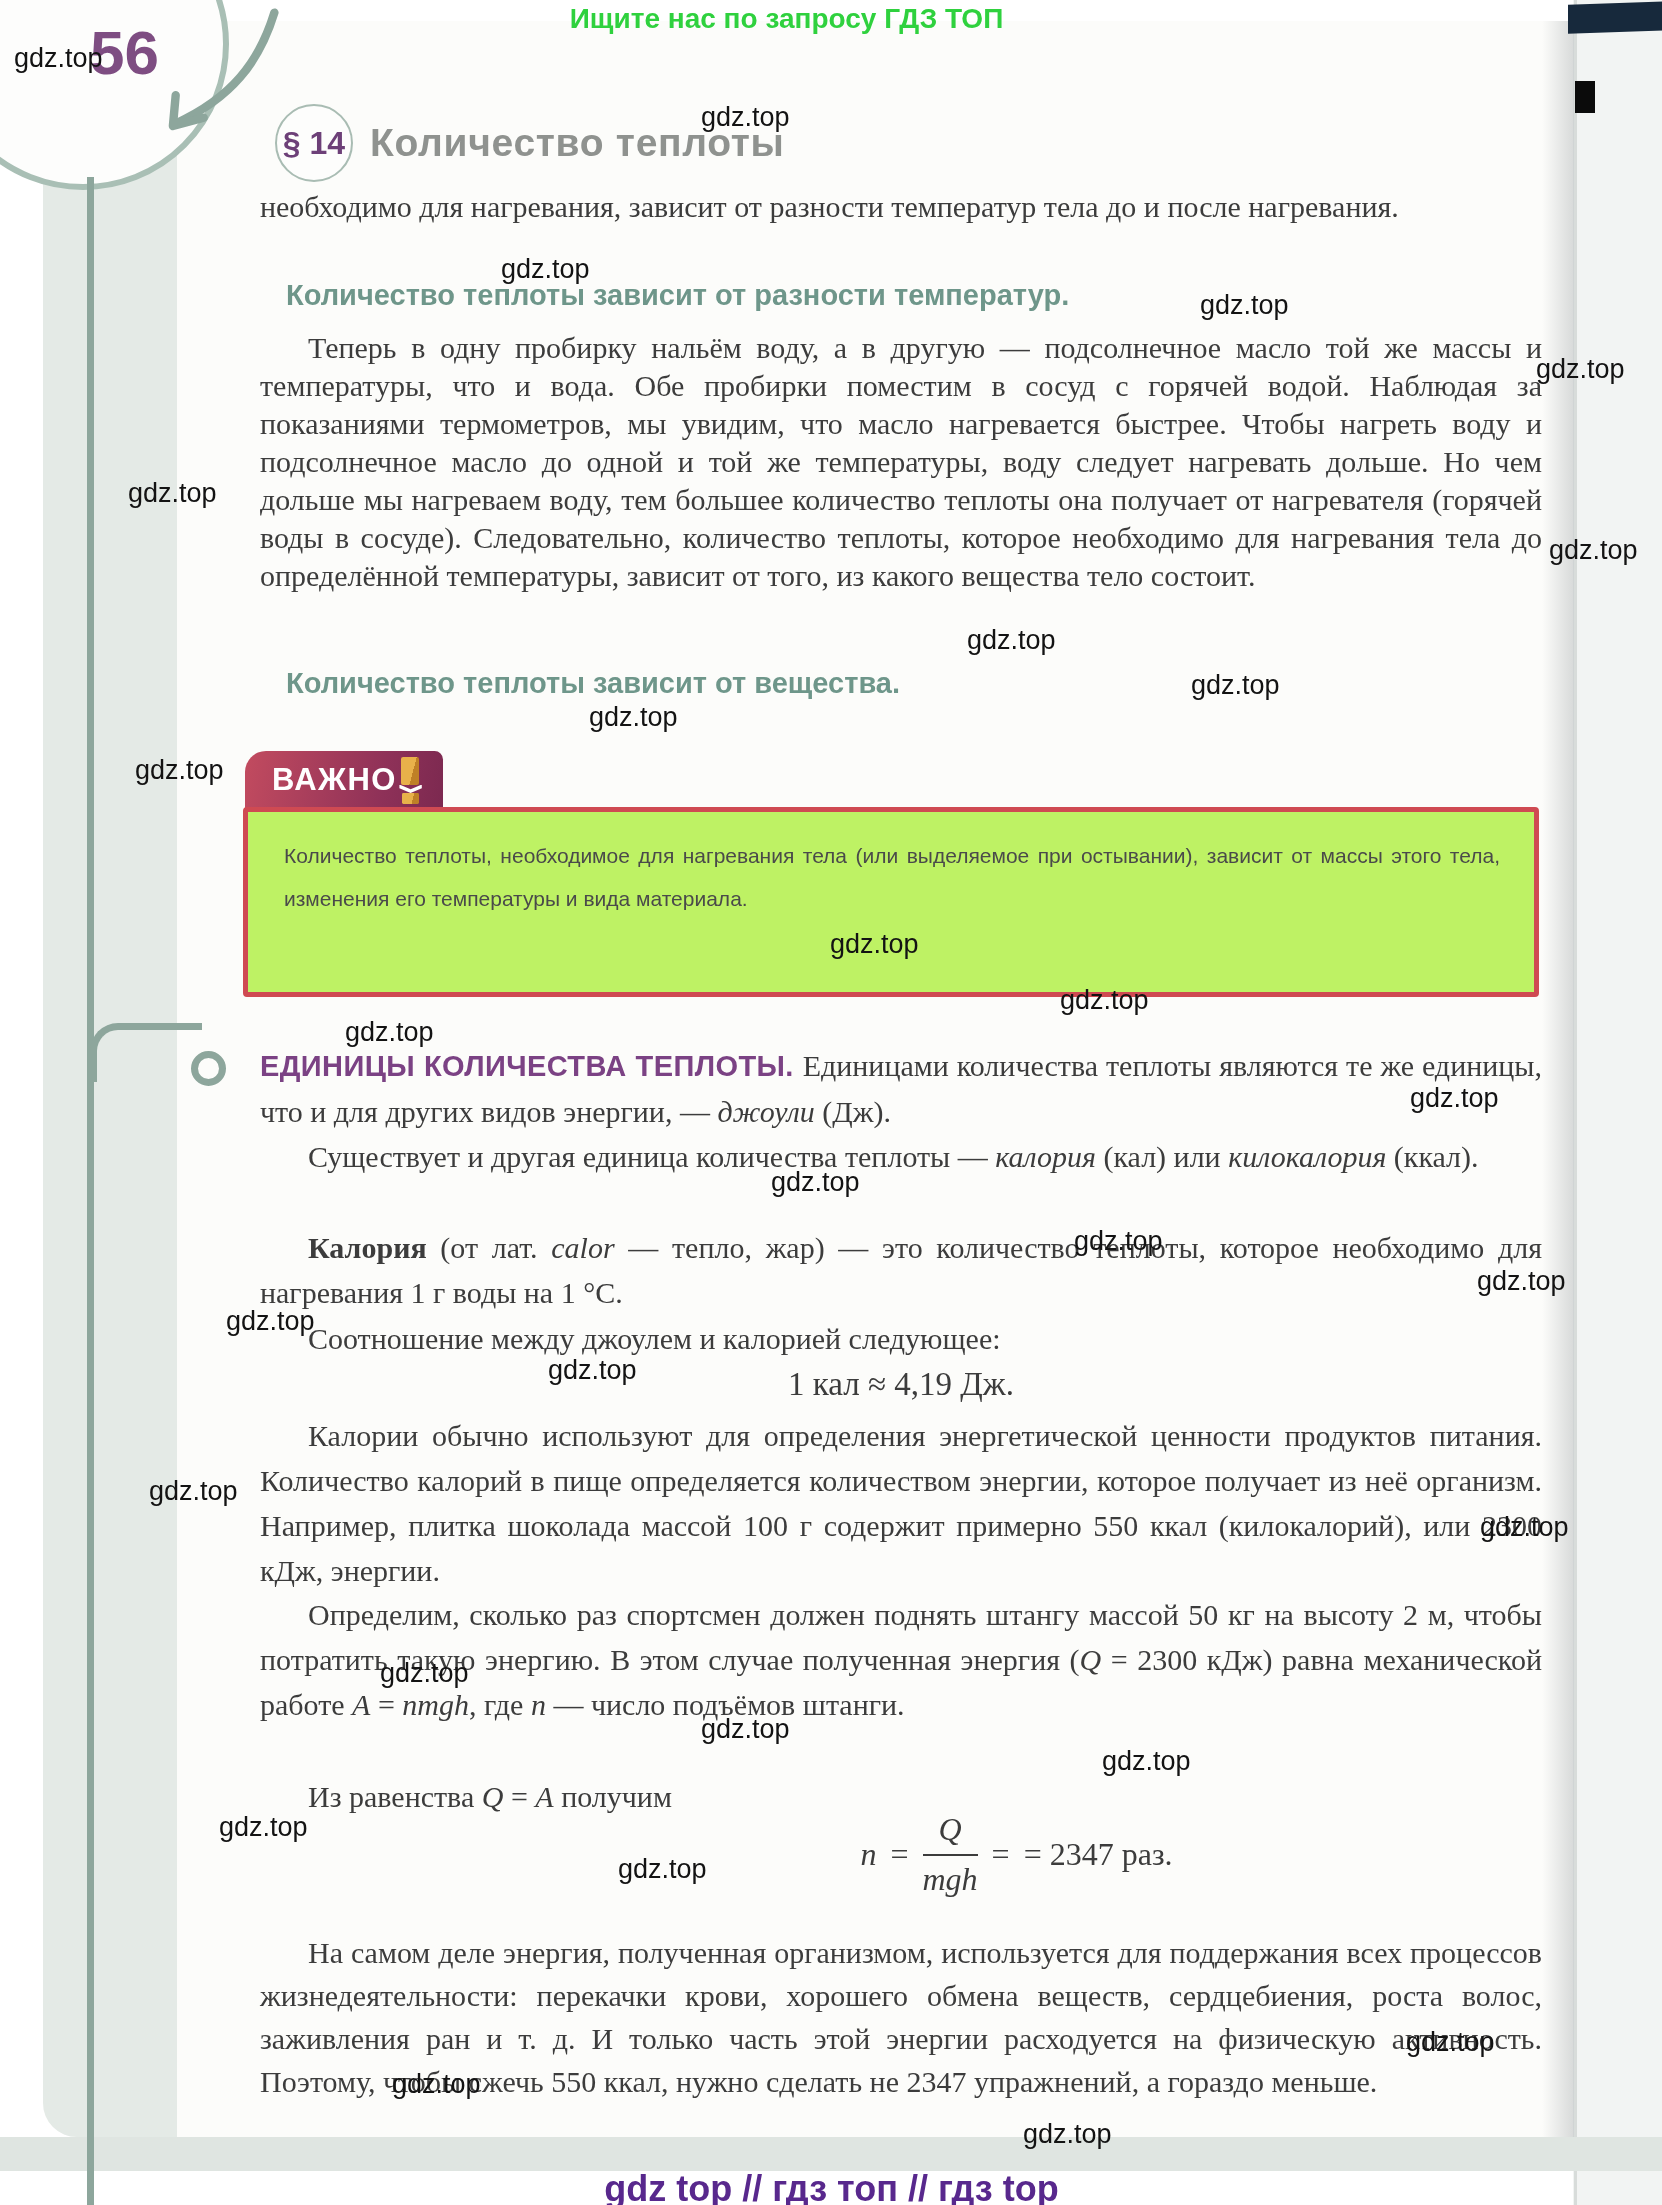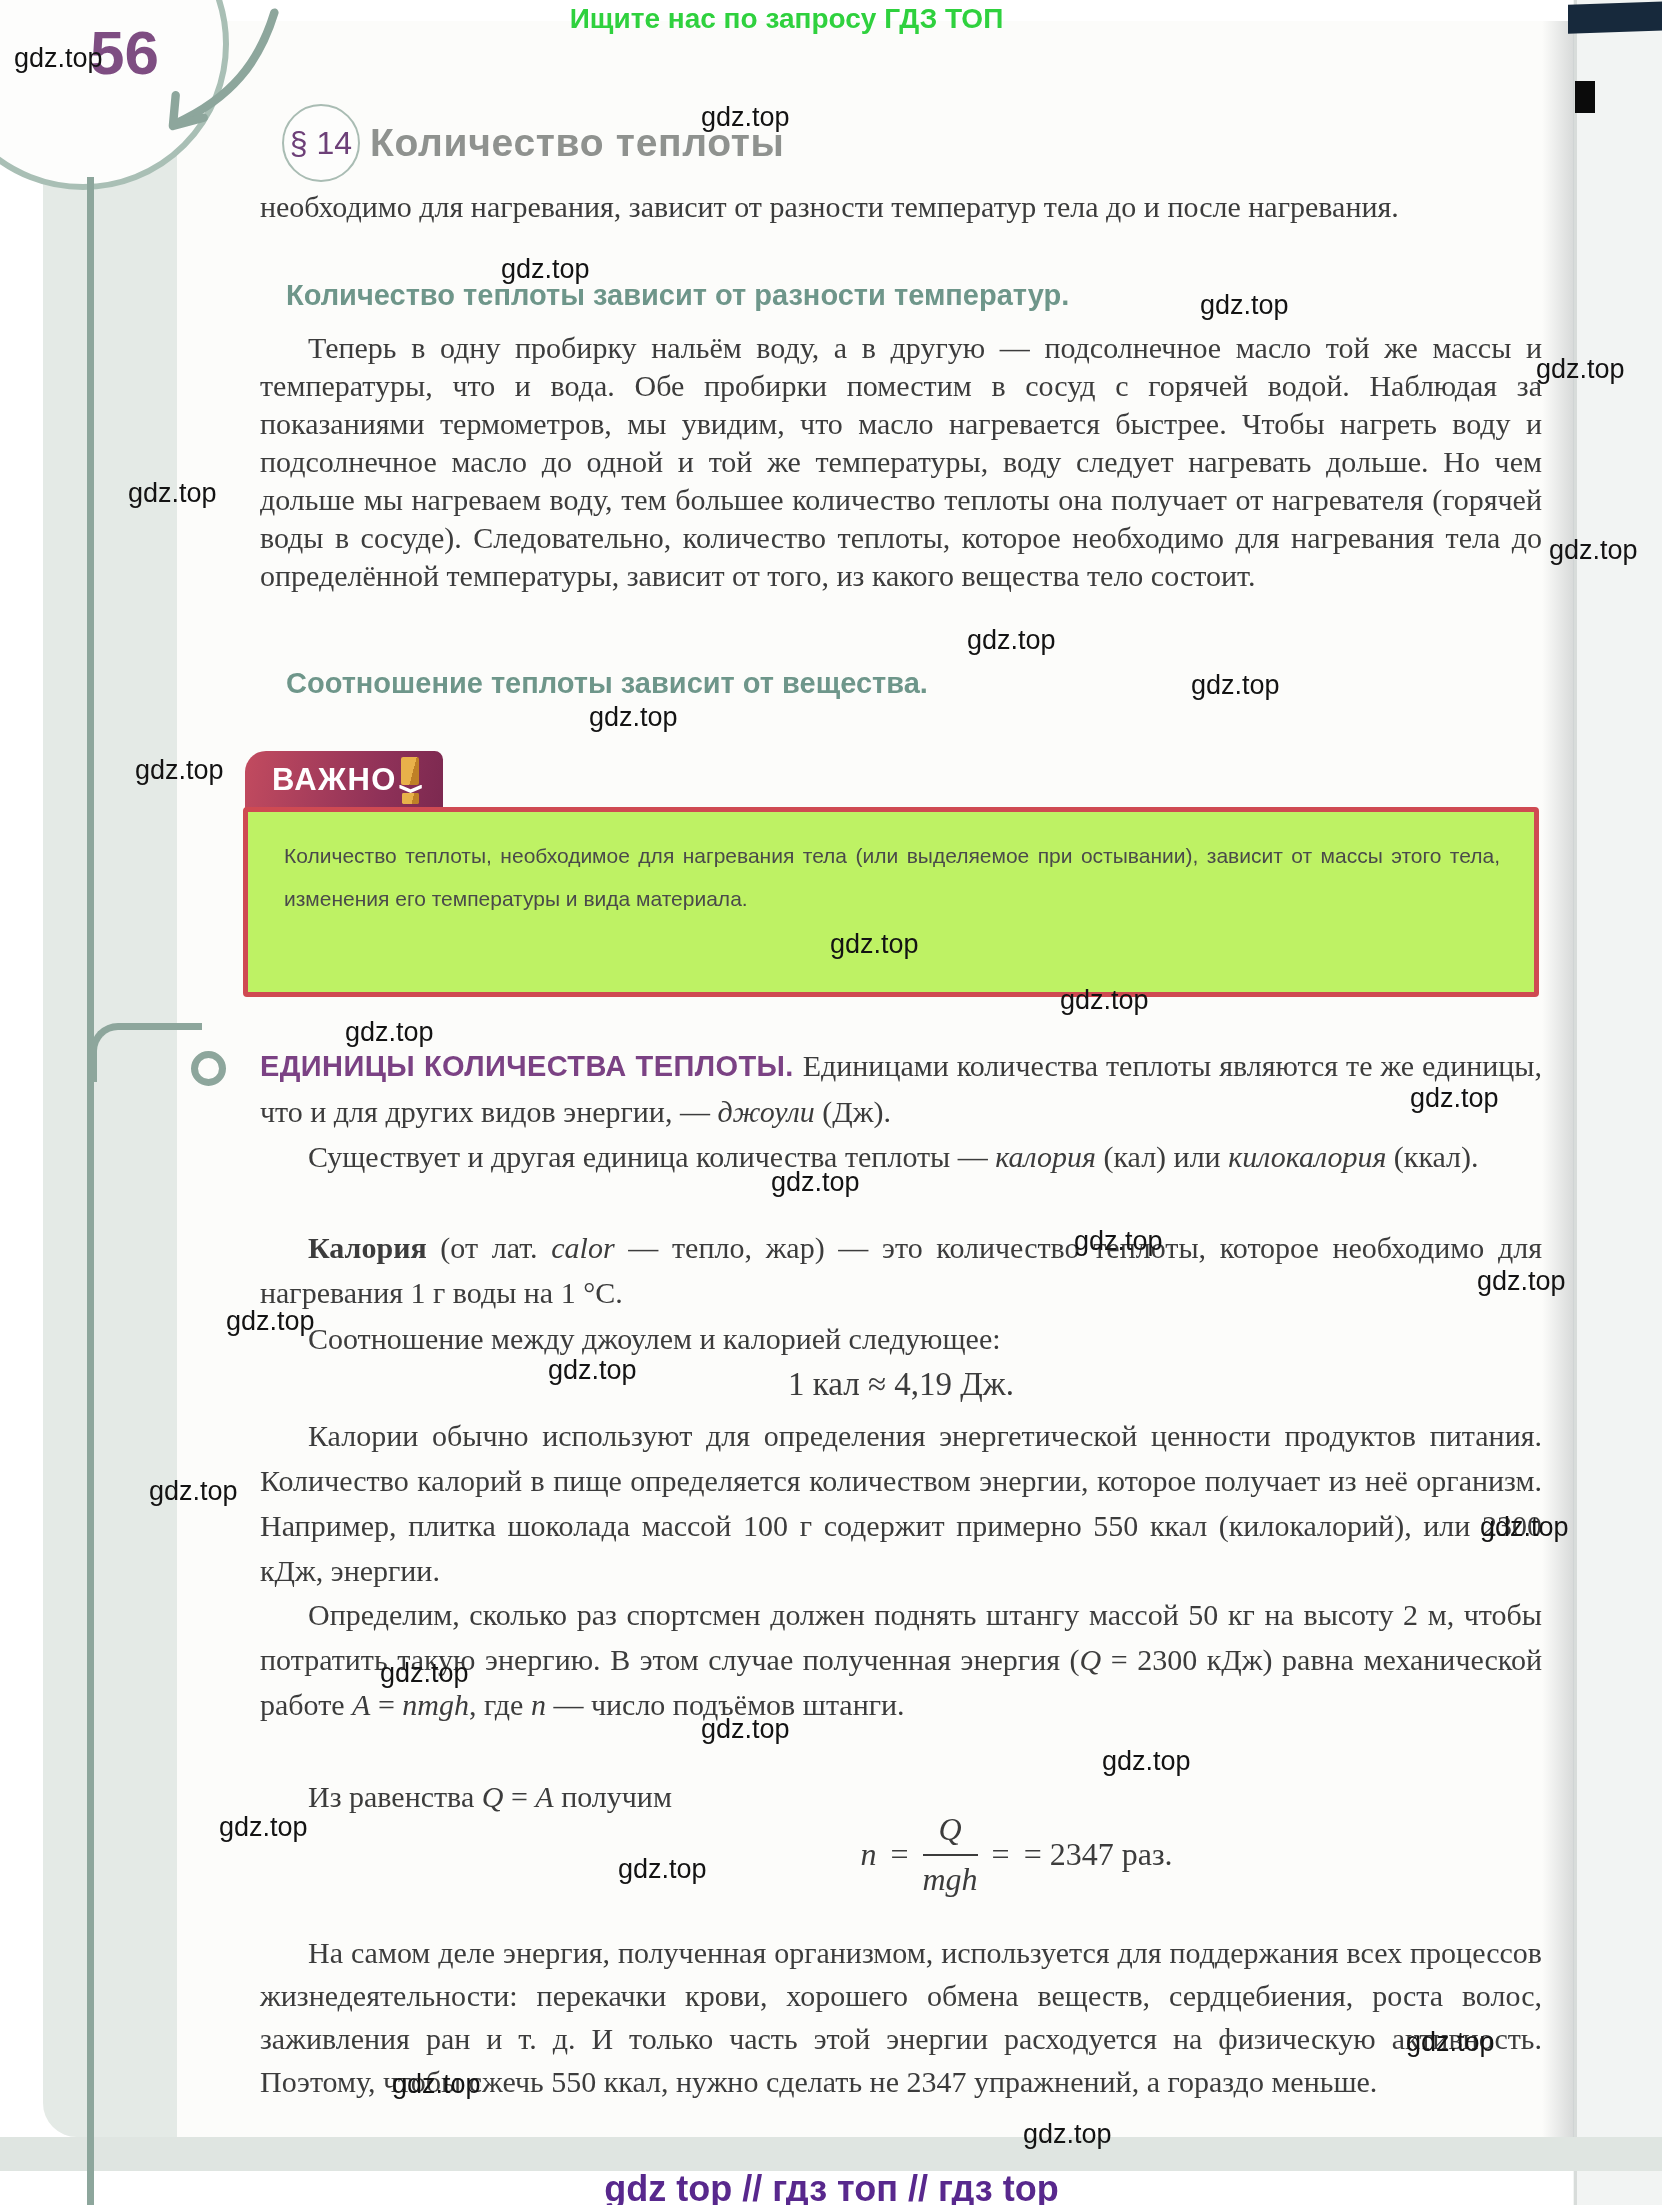--- a/index.html
+++ b/index.html
@@ -28,21 +28,21 @@
   .branch{left:90px;top:1023px;width:105px;height:52px;border-left:7px solid #8da69c;
         border-bottom:7px solid #8da69c;border-bottom-left-radius:28px;
         transform:scaleY(-1);}
   .ring{left:191px;top:1051px;width:21px;height:21px;border-radius:50%;
         border:7px solid #8da69c;background:#fcfcfa;}
   .page-number{left:90px;top:17px;font-family:"Liberation Sans",sans-serif;
         font-size:62px;font-weight:600;color:#7e4d82;}
   .sec-circle{left:275px;top:104px;width:74px;height:74px;border-radius:50%;
         background:#fdfdfc;border:2.1px solid #a9bcb3;display:flex;align-items:center;
         justify-content:center;font-family:"Liberation Sans",sans-serif;
-        font-size:32px;font-weight:normal;color:#6d4078;margin-left:7px;}
+        font-size:32px;font-weight:bold;color:#6d4078;}
   .page-title{left:370px;top:121px;font-family:"Liberation Sans",sans-serif;
         font-size:39px;font-weight:600;color:#8f928f;letter-spacing:0.7px;}
   .top-banner{left:0;top:2.8px;width:1573px;text-align:center;
         font-family:"Liberation Sans",sans-serif;font-size:28px;font-weight:bold;
         color:#2fd13e;}
   .footer-links{left:0;top:2168px;width:1663px;text-align:center;
         font-family:"Liberation Sans",sans-serif;font-size:36px;font-weight:600;
         color:#58288d;}
   
   .col{left:260px;width:1282px;font-size:30px;line-height:38px;text-align:justify;
@@ -115,21 +115,21 @@
 <div class="abs page-number">56</div>
 <div class="abs sec-circle">§ 14</div>
 <div class="abs page-title">Количество теплоты</div>
 
 <div class="abs col" style="top:188px;">необходимо для нагревания, зависит от разности температур тела до и после нагревания.</div>
 
 <div class="abs teal-head" style="top:279px;">Количество теплоты зависит от разности температур.</div>
 
 <div class="abs col indent" style="top:329px;">Теперь в одну пробирку нальём воду, а в другую — подсолнечное масло той же массы и температуры, что и вода. Обе пробирки поместим в сосуд с горячей водой. Наблюдая за показаниями термометров, мы увидим, что масло нагревается быстрее. Чтобы нагреть воду и подсолнечное масло до одной и той же температуры, воду следует нагревать дольше. Но чем дольше мы нагреваем воду, тем большее количество теплоты она получает от нагревателя (горячей воды в сосуде). Следовательно, количество теплоты, которое необходимо для нагревания тела до определённой температуры, зависит от того, из какого вещества тело состоит.</div>
 
-<div class="abs teal-head" style="top:667px;">Соотношение теплоты зависит от вещества.</div>
+<div class="abs teal-head" style="top:667px;">Количество теплоты зависит от вещества.</div>
 
 <div class="abs imp-badge">
   <span class="imp-badge-label">ВАЖНО</span>
   <span class="ex-icon">
     <span class="ex-bar"></span>
       <span class="ex-chev"></span>
       <span class="ex-dot"></span>
   </span>
 </div>
 <div class="abs imp-box">Количество теплоты, необходимое для нагревания тела (или выделяемое при остывании), зависит от массы этого тела, изменения его температуры и вида материала.</div>

